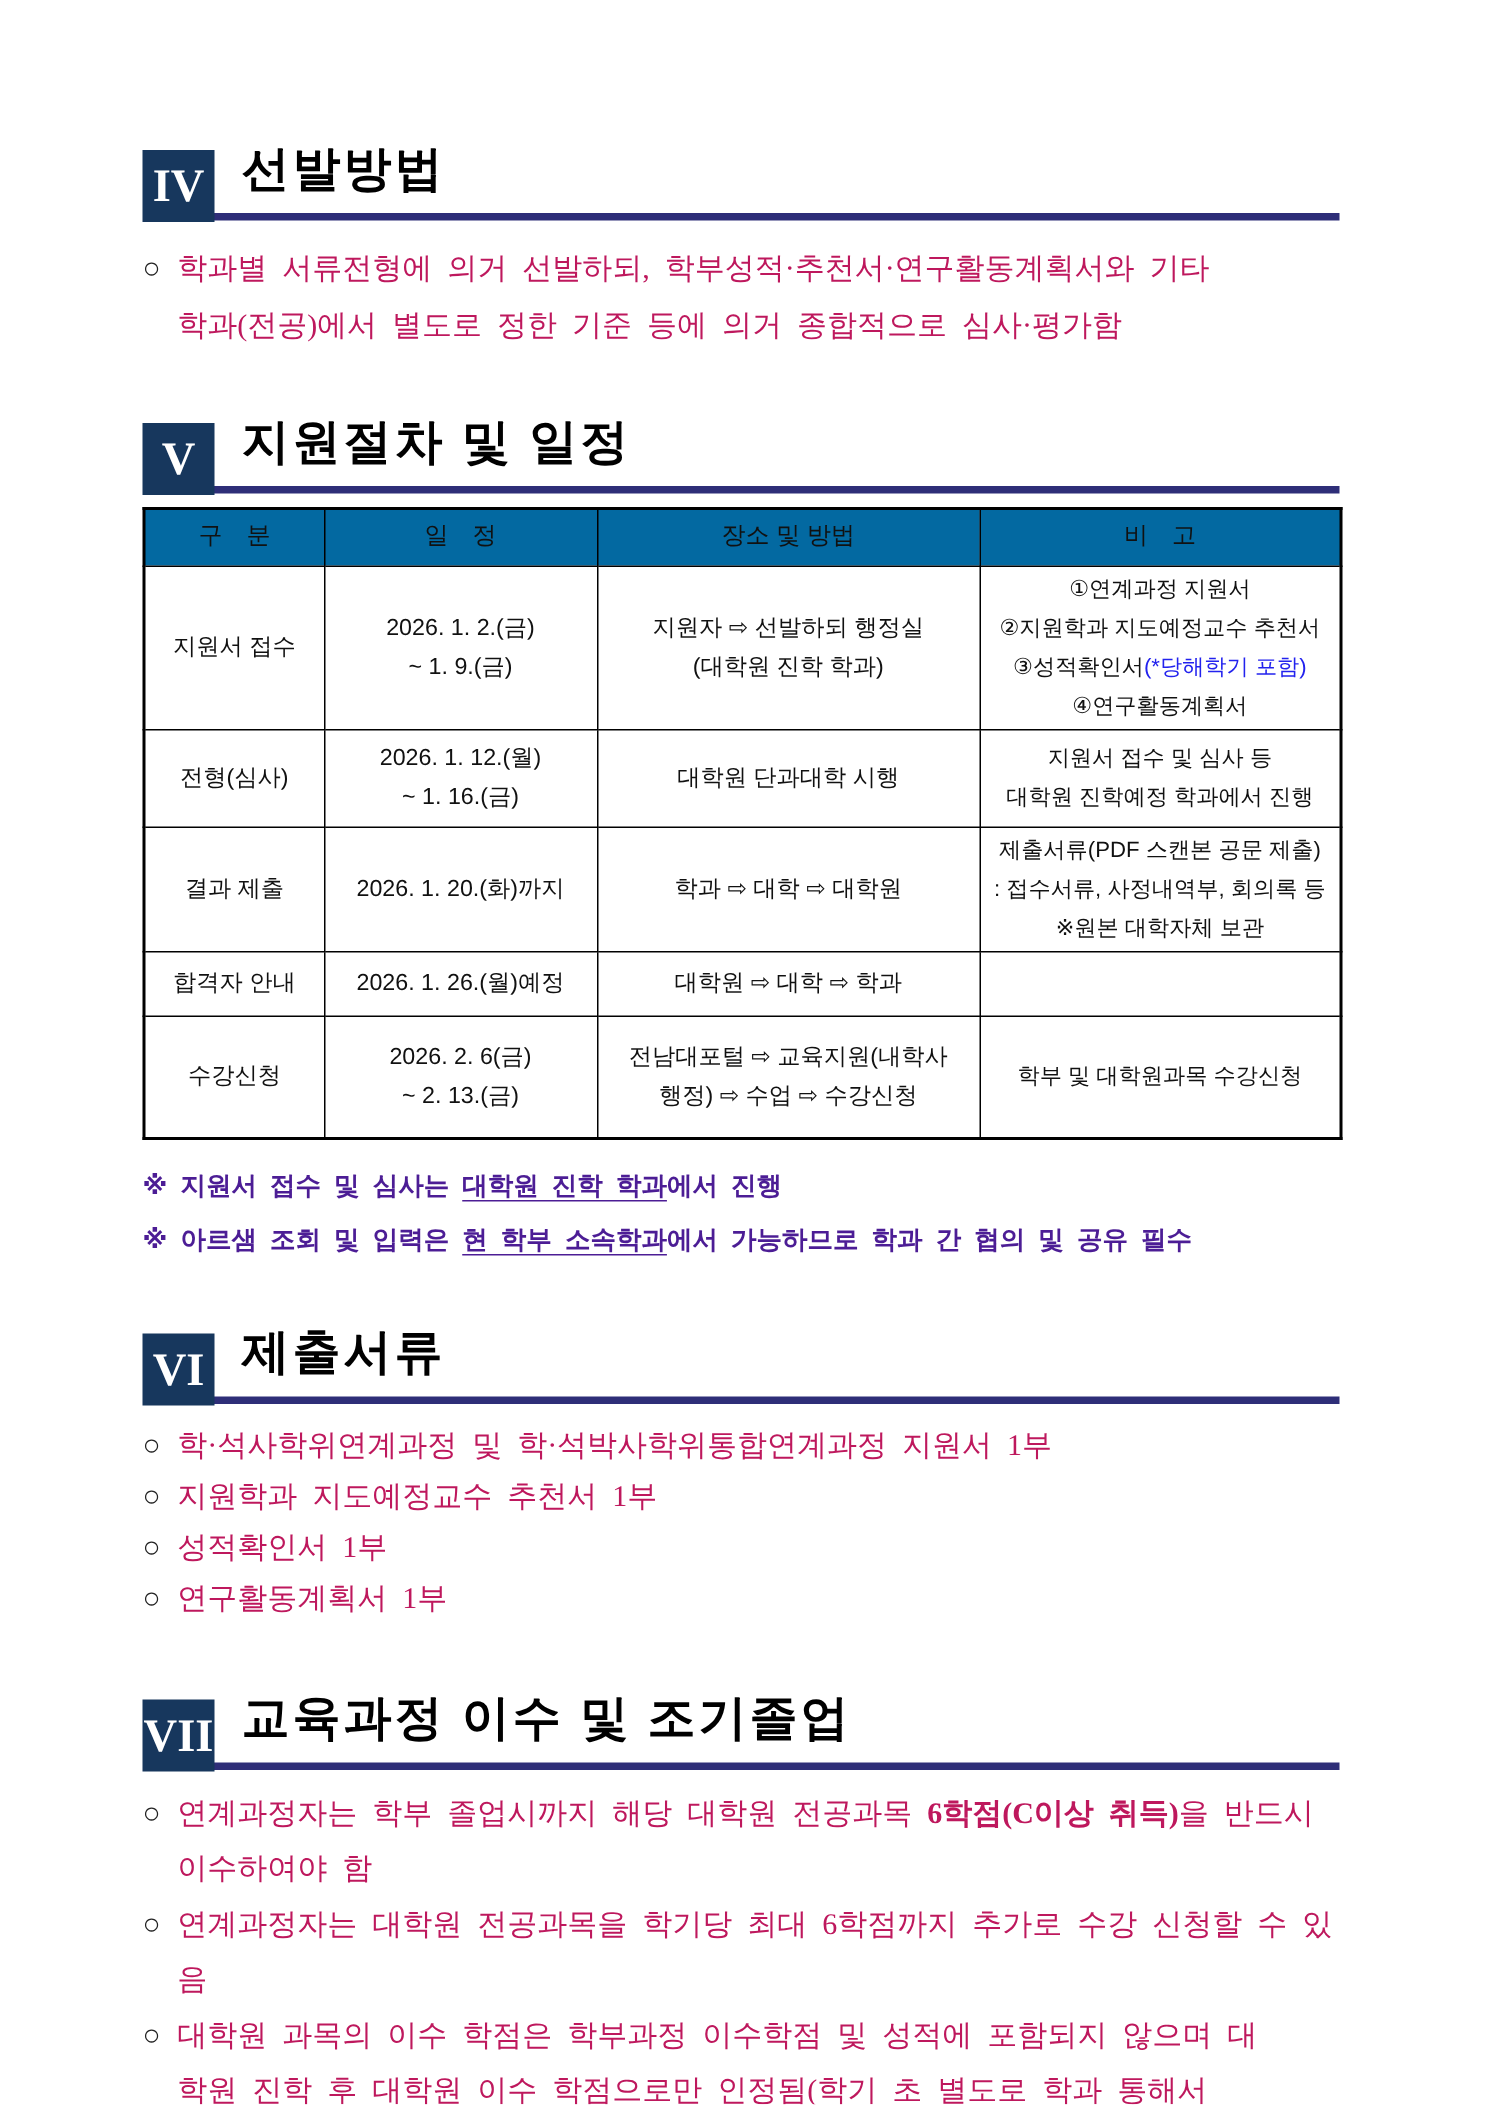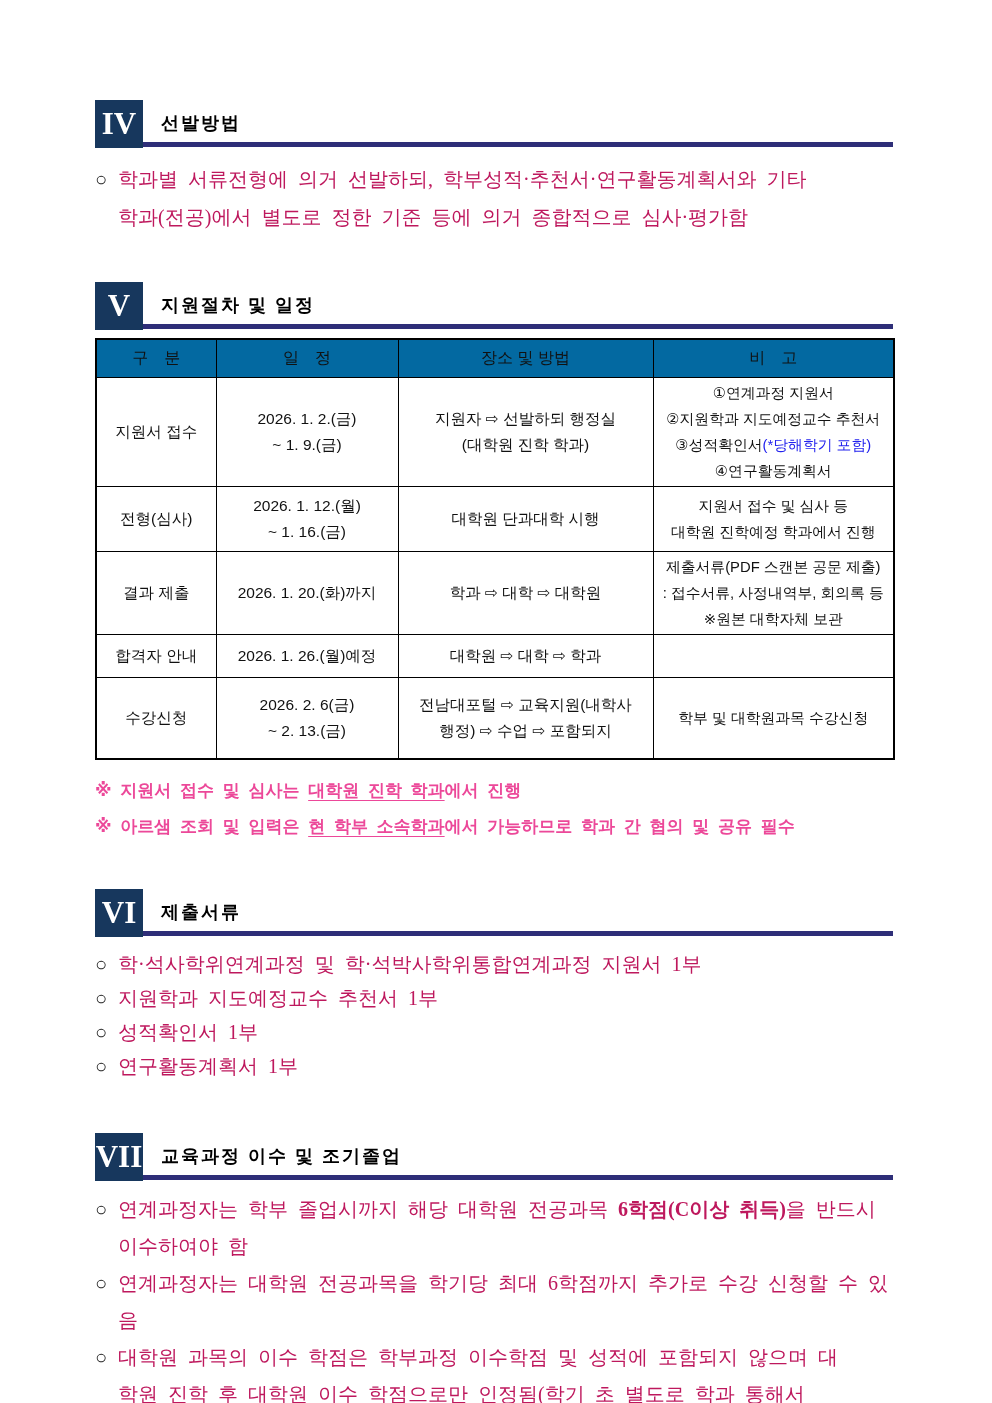--- a/index.html
+++ b/index.html
@@ -30,21 +30,21 @@
     z-index: 2;
   }
   .sec-rule-wrap {
     flex: 1;
     display: flex; align-items: flex-end;
     border-bottom: 5px solid #2e2e78;
     margin-left: -6px;
     margin-bottom: 1px;
   }
   .sec-title {
-    font-size: 18px; font-weight: bold; color: #000000;
+    font-size: 32px; font-weight: bold; color: #000000;
     letter-spacing: 2px;
     padding-left: 24px;
     padding-bottom: 7px;
     white-space: nowrap;
   }
 
   
   .bullet-row { display: flex; align-items: flex-start; }
   .bullet-mark {
     font-size: 20px; line-height: 38px;
@@ -85,21 +85,21 @@
   .h-r1 { height: 105px; }
   .h-r2 { height: 65px; }
   .h-r3 { height: 67px; }
   .h-r4 { height: 43px; padding-left: 32px; }
   .h-r5 { height: 82px; }
   .blue { color: #2222ee; }
 
   
   .notes { margin-top: 13px; }
   .note-line {
-    font-size: 17px; font-weight: bold; color: #ec4899;
+    font-size: 17px; font-weight: bold; color: #4c1d95;
     line-height: 36px; word-spacing: 4px;
   }
   .note-line .u { text-decoration: underline; text-underline-offset: 4px; }
 
   
   .doc-list { margin-top: 10px; }
   .doc-list .bullet-row { margin-top: 0; }
   .doc-list .bullet-mark { line-height: 34px; }
   .doc-list .bullet-lines { line-height: 34px; font-size: 20px; }
 
@@ -204,21 +204,21 @@
           <td class="remark"></td>
         </tr>
         <tr class="h-r5">
           <td>수강신청</td>
           <td>
             <div>2026. 2. 6(금)</div>
             <div>~ 2. 13.(금)</div>
           </td>
           <td>
             <div>전남대포털 ⇨ 교육지원(내학사</div>
-            <div>행정) ⇨ 수업 ⇨ 포함되지</div>
+            <div>행정) ⇨ 수업 ⇨ 수강신청</div>
           </td>
           <td class="remark">학부 및 대학원과목 수강신청</td>
         </tr>
       </tbody>
     </table>
 
     <div class="notes">
       <div class="note-line">
         <span>※ 지원서 접수 및 심사는 </span><span class="u">대학원 진학 학과</span><span>에서 진행</span>
       </div>

